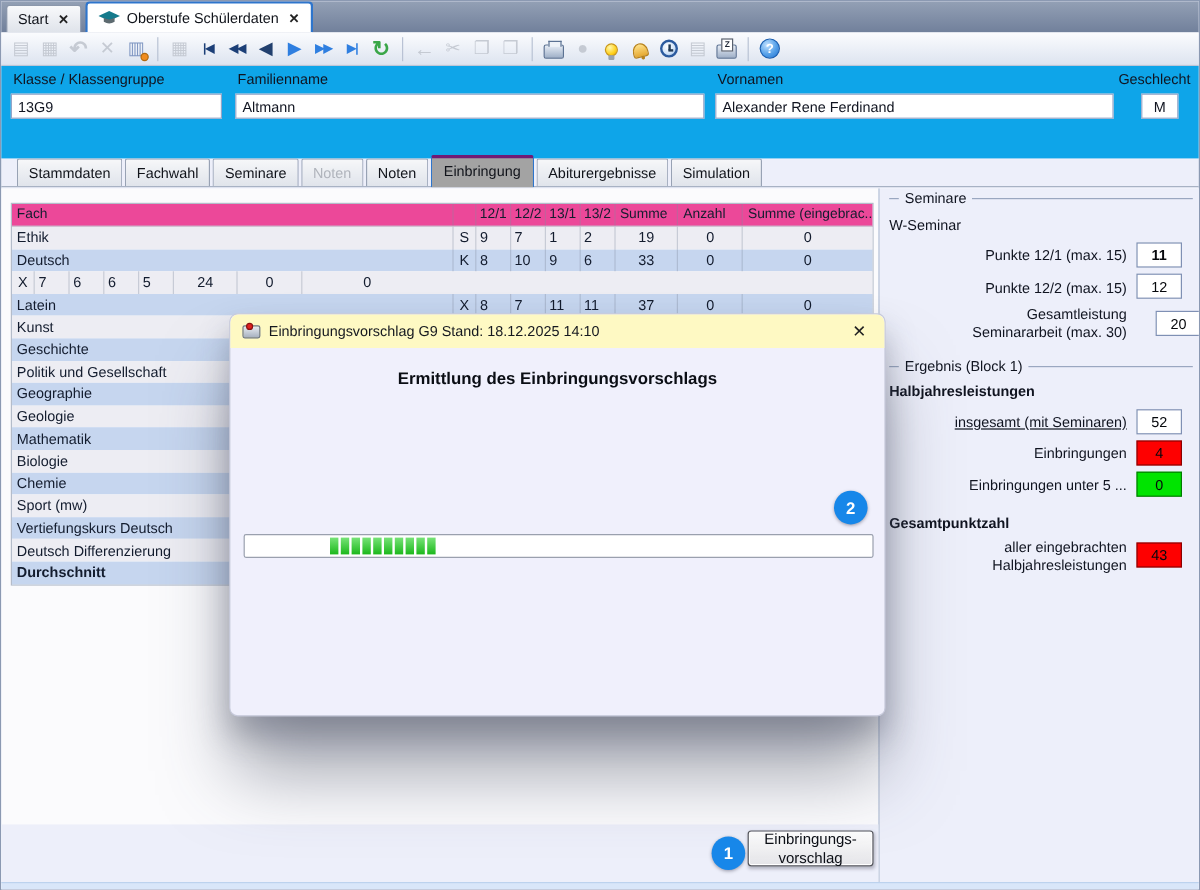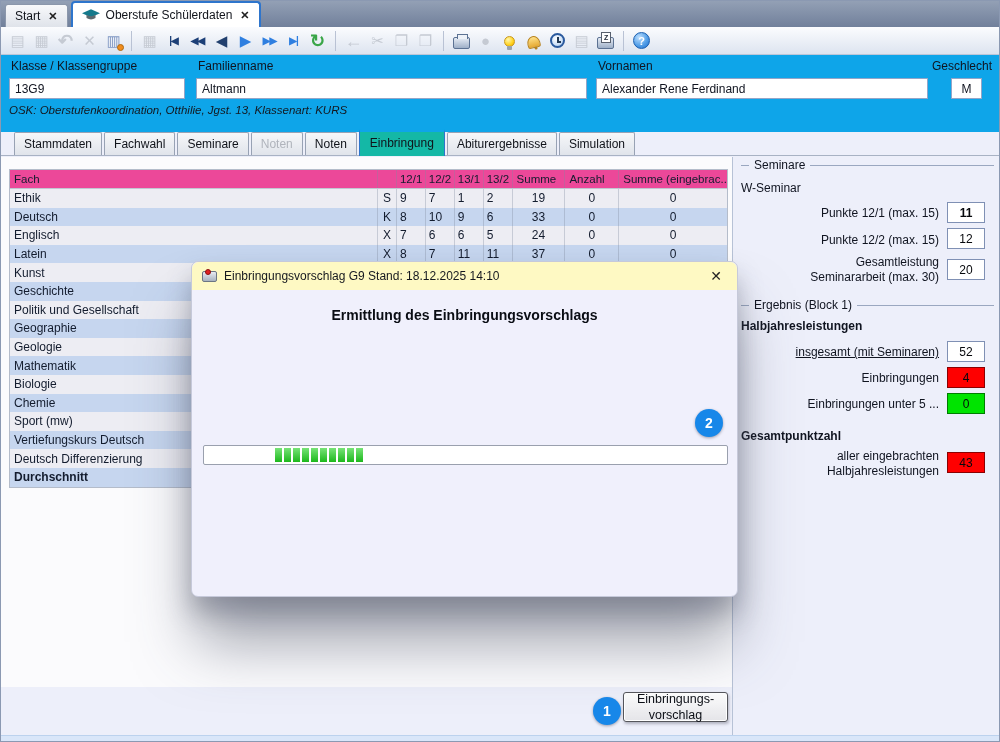--- a/index.html
+++ b/index.html
@@ -53,21 +53,21 @@
   .finput{position:absolute;height:21px;background:#fff;border:1px solid #93a5c8;font-size:12px;color:#101420;
     padding:0 5px;display:flex;align-items:center;}
   .osk{position:absolute;left:8px;top:49px;font-size:11.5px;font-style:italic;color:#14181f;}
 
   
   .ptabs{position:absolute;left:0;top:131px;width:100%;height:24px;display:flex;align-items:flex-end;
     padding-left:13px;border-bottom:1px solid #a8b2c4;}
   .ptab{font-size:12px;color:#10131a;padding:4px 9px 4px;background:linear-gradient(#f6f7f9,#e0e4eb);
     border:1px solid #98a2b4;border-bottom:none;border-radius:2px 2px 0 0;margin-right:2px;white-space:nowrap;}
   .ptab.dis{color:#b0b4bc;}
-  .ptab.act{background:#14b8a6;border:1px solid #2e75cc;border-top:3px solid #0ea5e9;border-bottom:none;
+  .ptab.act{background:#a3a3a3;border:1px solid #2e75cc;border-top:3px solid #701a75;border-bottom:none;
     padding:4px 10px 6px;margin-bottom:-1px;border-radius:3px 3px 0 0;}
 
   
   .content{position:absolute;left:0;top:156px;width:100%;height:586px;background:#fbfbfd;}
   .rightpanel{position:absolute;left:731px;top:0;width:269px;height:586px;background:#edeffa;border-left:1px solid #b7c2d6;}
   .bottomstrip{position:absolute;left:0;top:530px;width:731px;height:56px;background:#edeffa;}
   .bottom-edge{position:absolute;left:0;bottom:0;width:100%;height:6px;background:#d9e6f9;border-top:1px solid #bcd2ee;z-index:70;}
 
   
   .ftable{position:absolute;left:8px;top:12px;width:719px;border:1px solid #b4bcca;background:#fbfbfd;font-size:12px;color:#131c2e;}
@@ -188,21 +188,20 @@
 
   <div class="formbar">
     <span class="flabel" style="left:10px;top:4px;">Klasse / Klassengruppe</span>
     <span class="finput" style="left:8px;top:23px;width:176px;">13G9</span>
     <span class="flabel" style="left:197px;top:4px;">Familienname</span>
     <span class="finput" style="left:195px;top:23px;width:391px;">Altmann</span>
     <span class="flabel" style="left:597px;top:4px;">Vornamen</span>
     <span class="finput" style="left:595px;top:23px;width:332px;">Alexander Rene Ferdinand</span>
     <span class="flabel" style="left:931px;top:4px;">Geschlecht</span>
     <span class="finput" style="left:950px;top:23px;width:31px;justify-content:center;">M</span>
-    <span class="osk">OSK: Oberstufenkoordination, Otthilie, Jgst. 13, Klassenart: KURS</span>
   </div>
 
   <div class="ptabs">
       <span class="ptab">Stammdaten</span>
       <span class="ptab">Fachwahl</span>
       <span class="ptab">Seminare</span>
       <span class="ptab dis">Noten</span>
       <span class="ptab">Noten</span>
       <span class="ptab act">Einbringung</span>
       <span class="ptab">Abiturergebnisse</span>
@@ -240,21 +239,20 @@
     <span class="tc c-art">K</span>
     <span class="tc c-n">8</span>
     <span class="tc c-n">10</span>
     <span class="tc c-n">9</span>
     <span class="tc c-n">6</span>
     <span class="tc c-sum">33</span>
     <span class="tc c-anz">0</span>
     <span class="tc c-sue">0</span>
   </div>
           <div class="trow">
-    <span class="tc c-fach">Englisch</span>
     <span class="tc c-art">X</span>
     <span class="tc c-n">7</span>
     <span class="tc c-n">6</span>
     <span class="tc c-n">6</span>
     <span class="tc c-n">5</span>
     <span class="tc c-sum">24</span>
     <span class="tc c-anz">0</span>
     <span class="tc c-sue">0</span>
   </div>
           <div class="trow alt">
@@ -409,21 +407,21 @@
       </div>
       <span class="rp-sub" style="left:8px;top:24px;">W-Seminar</span>
       <span class="rp-lab" style="top:49px;">Punkte 12/1 (max. 15)</span>
       <span class="vf vbold" style="top:45px;">11</span>
       <span class="rp-lab" style="top:76px;">Punkte 12/2 (max. 15)</span>
       <span class="vf" style="top:71px;">12</span>
       <span class="rp-lab" style="top:98px;">
         <span>Gesamtleistung</span><br>
         <span>Seminararbeit (max. 30)</span>
       </span>
-      <span class="vf" style="top:102px;">20</span>
+      <span class="vf" style="top:102px;margin-left:16px;">20</span>
 
       <div class="group" style="top:148px;">
         <span class="gtitle">Ergebnis (Block 1)</span>
       </div>
       <span class="rp-bold" style="top:162px;">Halbjahresleistungen</span>
       <span class="rp-lab" style="top:188px;text-decoration:underline;">insgesamt (mit Seminaren)</span>
       <span class="vf" style="top:184px;">52</span>
       <span class="rp-lab" style="top:214px;">Einbringungen</span>
       <span class="vf colored" style="top: 210px; background: rgb(254, 0, 0);">4</span>
       <span class="rp-lab" style="top:240px;">Einbringungen unter 5 ...</span>

